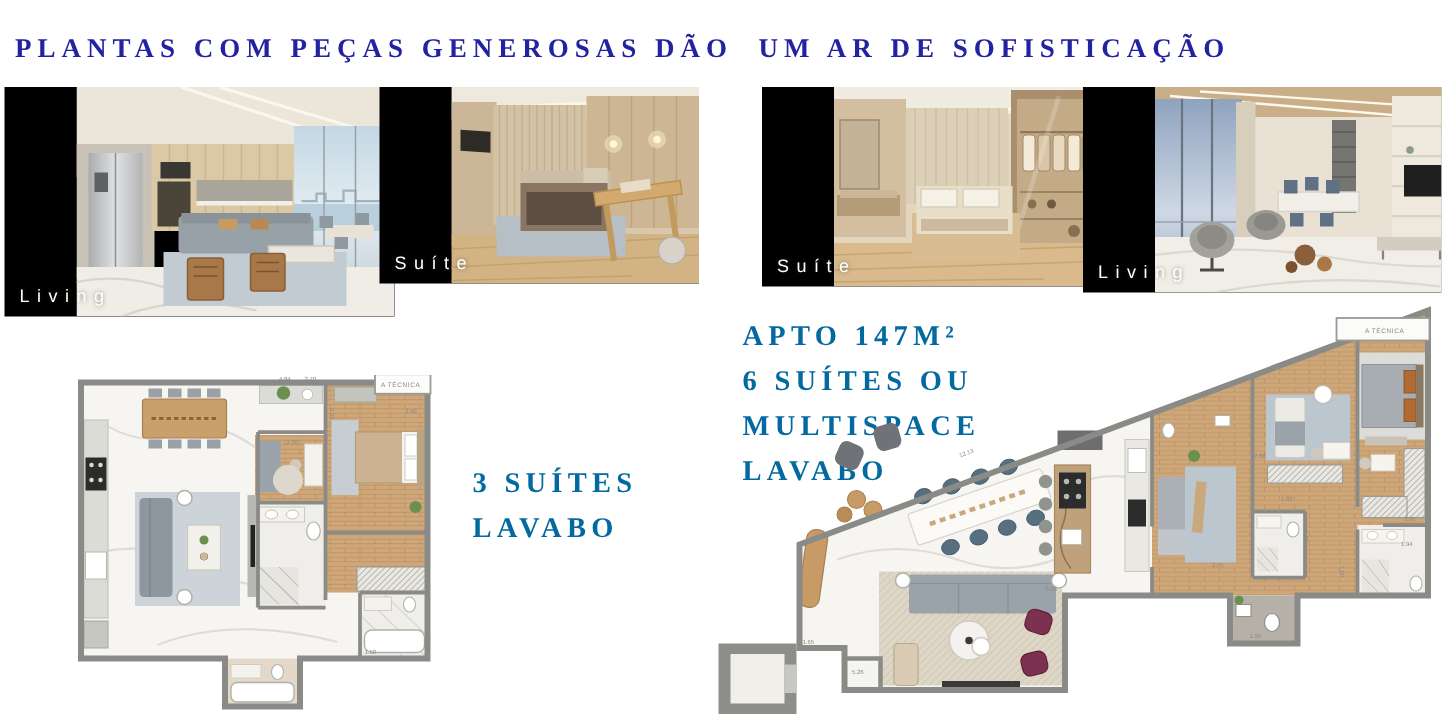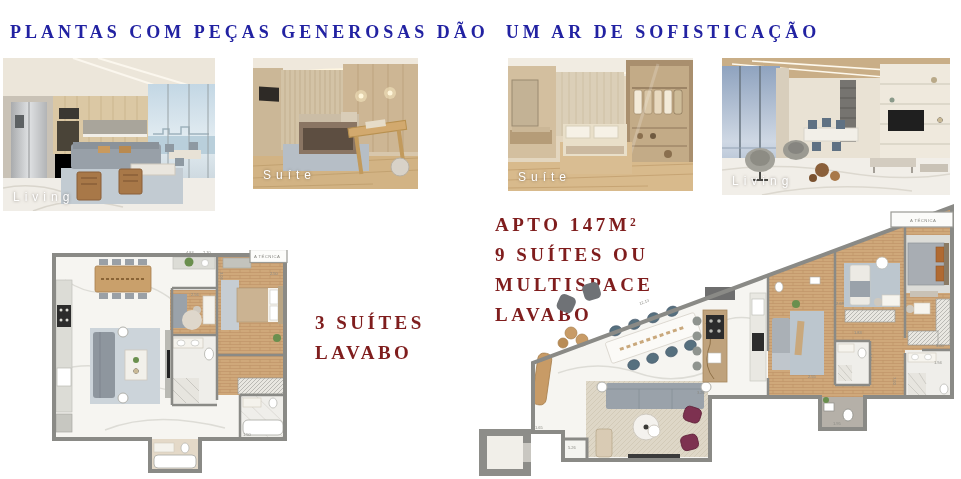--- a/index.html
+++ b/index.html
@@ -3,31 +3,31 @@
 <meta charset="utf-8">
 <style>
   html,body{margin:0;padding:0;background:#ffffff;}
   #canvas{position:relative;width:961px;height:479px;background:#ffffff;overflow:hidden;
           font-family:"Liberation Serif",serif;}
   
   .headline{position:absolute;left:10px;top:10px;width:940px;
             font-size:18px;font-weight:700;color:#2222a2;letter-spacing:4px;
             white-space:pre;font-family:"Liberation Serif",serif;}
   
-  .photo{position:absolute;overflow:hidden;background:#000000;}
+  .photo{position:absolute;overflow:hidden;background:#000000;padding-left:48px;}
   .photo svg{display:block;width:100%;height:100%;}
   .photo .plabel{position:absolute;left:10px;bottom:7px;color:#ffffff;
                  font-family:"Liberation Sans",sans-serif;font-size:12px;
                  letter-spacing:5px;text-shadow:0 0 3px rgba(60,50,40,.55);}
   #photo1{left:3px;top:58px;width:212px;height:153px;}
   #photo2{left:253px;top:58px;width:165px;height:131px;}
   #photo3{left:508px;top:58px;width:185px;height:133px;}
   #photo4{left:722px;top:58px;width:228px;height:137px;}
   
-  .specs{position:absolute;color:#7f1d1d;font-weight:700;font-size:19px;
+  .specs{position:absolute;color:#0369a1;font-weight:700;font-size:19px;
          letter-spacing:3.5px;line-height:30px;font-family:"Liberation Serif",serif;}
   #specs100{left:315px;top:308px;}
   #specs147{left:495px;top:210px;}
   
   .plan{position:absolute;}
   #plan100{left:45px;top:250px;width:245px;height:225px;}
   #plan147{left:478px;top:203px;width:483px;height:276px;}
   .plan svg{display:block;width:100%;height:100%;}
   .dim{font-family:"Liberation Sans",sans-serif;font-size:4px;fill:#8a8a84;}
   .tech{font-family:"Liberation Sans",sans-serif;font-size:4.3px;fill:#8a8a84;letter-spacing:.4px;}
@@ -213,21 +213,21 @@
     </svg>
     <span class="plabel">Living</span>
   </div>
 
   <div class="specs" id="specs100">
     <div>3 SUÍTES</div>
     <div>LAVABO</div>
   </div>
   <div class="specs" id="specs147">
     <div>APTO 147M²</div>
-    <div>9 SUÍTES OU</div>
+    <div>6 SUÍTES OU</div>
     <div>MULTISPACE</div>
     <div>LAVABO</div>
   </div>
 
   <div class="plan" id="plan100">
     <svg viewBox="0 0 245 225">
       <defs>
         <pattern id="lwd" width="10" height="6" patternUnits="userSpaceOnUse">
           <rect width="10" height="6" fill="#cfa87a"></rect>
           <path d="M0,1.5 H10 M0,4.5 H10" stroke="#c09468" stroke-width="0.7"></path>

